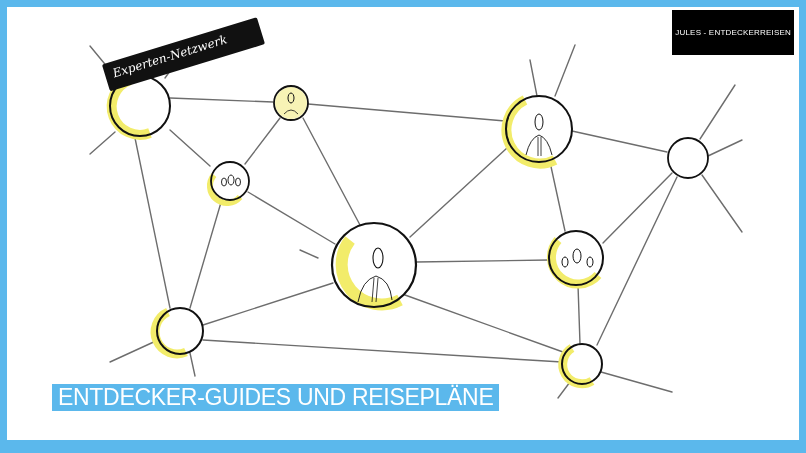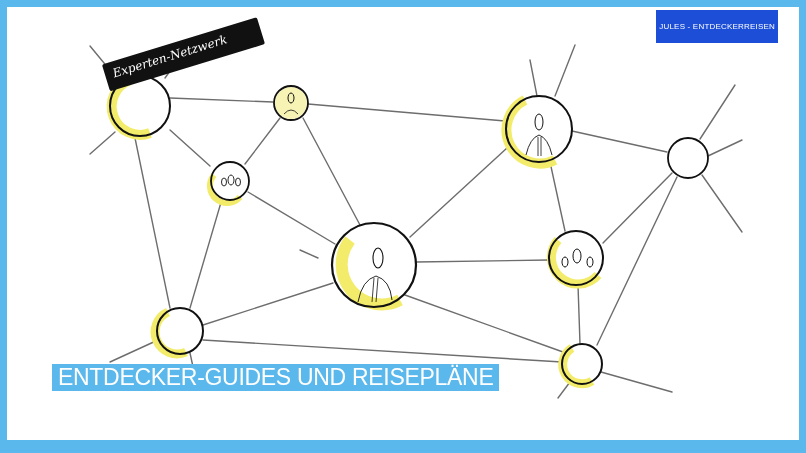--- a/index.html
+++ b/index.html
@@ -1,20 +1,20 @@
 <!DOCTYPE html>
 <html><head>
 <meta charset="utf-8">
 <style>
   html,body{margin:0;padding:0;}
   body{width:806px;height:453px;overflow:hidden;background:#5bb8ec;font-family:"Liberation Sans",sans-serif;}
   .frame{position:absolute;left:7px;top:7px;width:792px;height:433px;background:#ffffff;}
-  .tag{position:absolute;right:28px;top:10px;background:#1d4ed8;color:#fff;font-size:8px;padding:12px 3px;letter-spacing:0.2px;}
+  .tag{position:absolute;right:12px;top:10px;background:#000000;color:#fff;font-size:8px;padding:18px 3px;letter-spacing:0.2px;}
   svg.net{position:absolute;left:0;top:0;}
-  .caption{position:absolute;left:20px;top:364px;padding-left:32px;}
+  .caption{position:absolute;left:20px;top:384px;padding-left:32px;}
   .caption .line{display:inline-block;background:#5bb8ec;color:#fff;font-size:23px;line-height:27px;padding:0 6px 0 6px;font-weight:normal;letter-spacing:-0.3px;}
   .caption .l1{display:block;width:fit-content;}
   .caption .l2{display:block;width:fit-content;}
   .label-sticker{position:absolute;left:106px;top:64px;width:162px;height:28px;transform:rotate(-17deg);transform-origin:left center;}
   .label-sticker .bg{position:absolute;inset:0;background:#111;border-radius:2px;}
   .label-sticker .txt{position:absolute;left:8px;top:5px;color:#fff;font-family:"DejaVu Serif",serif;font-style:italic;font-size:12px;}
 </style>
 </head>
 <body>
 

